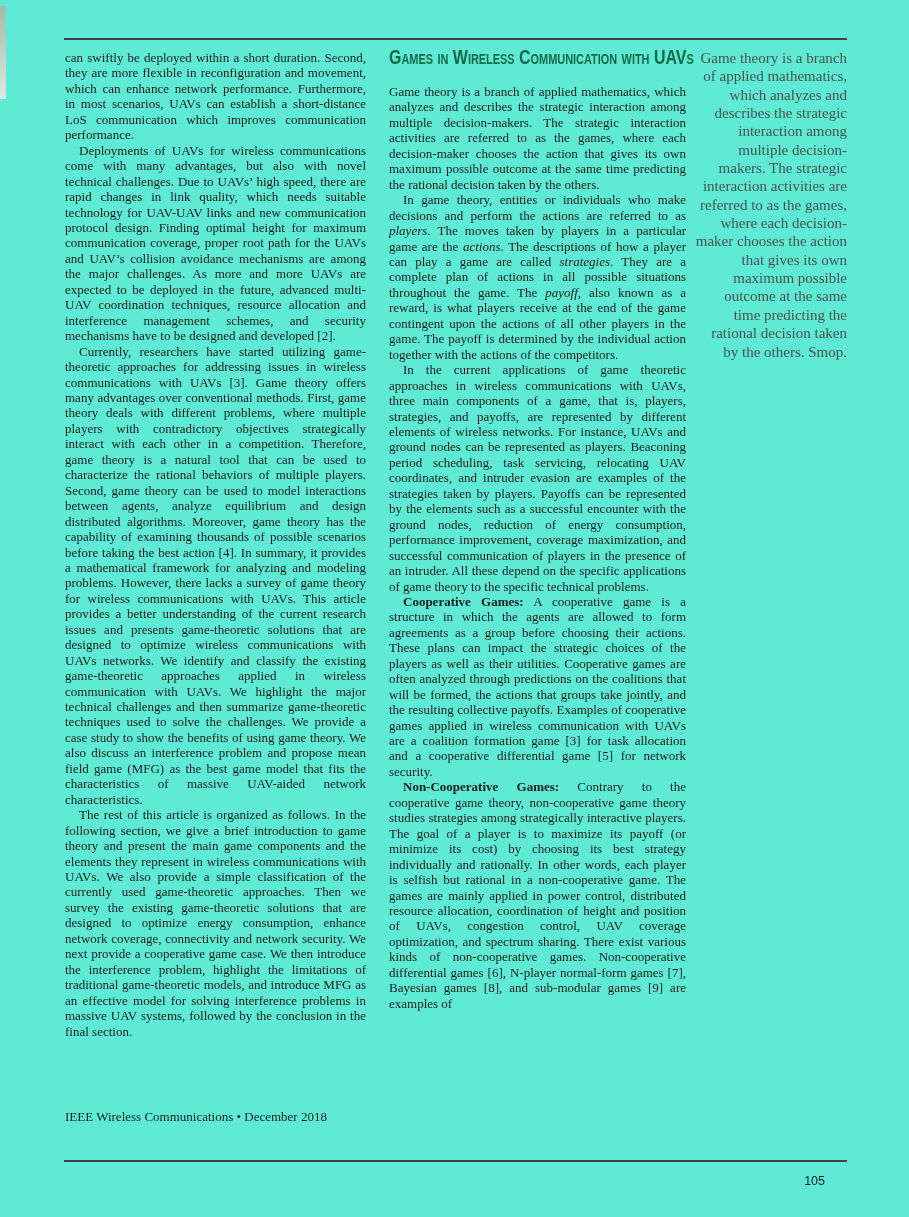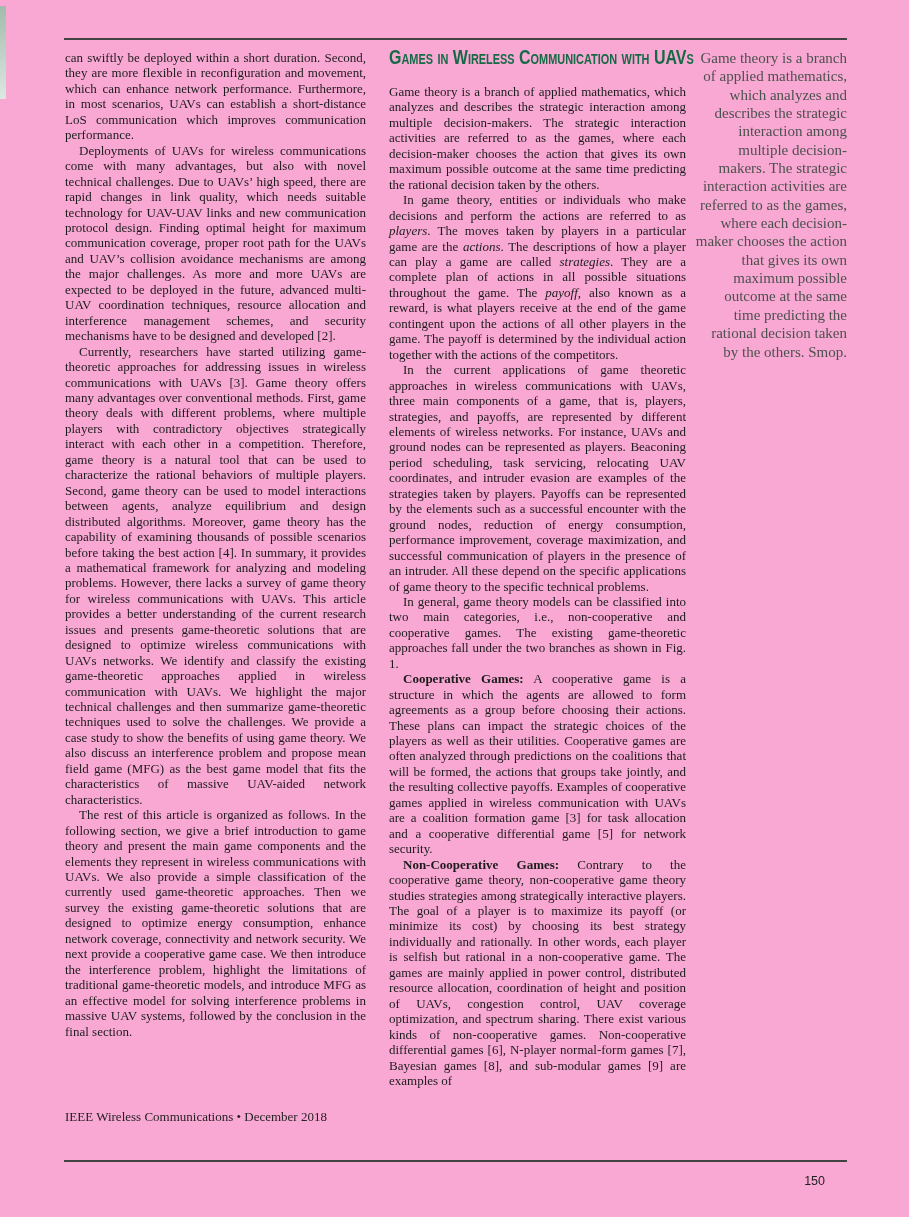--- a/index.html
+++ b/index.html
@@ -7,21 +7,21 @@
     --quote-gray:#4b514d;
     --accent-top:#a2bbac;
     --accent-bottom:#dce8e0;
     --rule-color:#434343;
     --text-color:#1c1c1c;
   }
   html,body{margin:0;padding:0;background:#e8e8e8;}
   .page{
     position:relative;
     width:909px;height:1217px;
-    background:#f9a8d4;
+    background:#5eead4;
     overflow:hidden;
     font-family:"Liberation Serif", serif;
     color:var(--text-color);
   }
   .accent-bar{
     position:absolute;left:0;top:6px;width:6px;height:93px;
     background:linear-gradient(to bottom, var(--accent-top), var(--accent-bottom));
   }
   .top-rule{
     position:absolute;left:64px;top:38px;width:783px;height:2px;
@@ -86,24 +86,23 @@
     <p>Currently, researchers have started utilizing game-theoretic approaches for addressing issues in wireless communications with UAVs [3]. Game theory offers many advantages over conventional methods. First, game theory deals with different problems, where multiple players with contradictory objectives strategically interact with each other in a competition. Therefore, game theory is a natural tool that can be used to characterize the rational behaviors of multiple players. Second, game theory can be used to model interactions between agents, analyze equilibrium and design distributed algorithms. Moreover, game theory has the capability of examining thousands of possible scenarios before taking the best action [4]. In summary, it provides a mathematical framework for analyzing and modeling problems. However, there lacks a survey of game theory for wireless communications with UAVs. This article provides a better understanding of the current research issues and presents game-theoretic solutions that are designed to optimize wireless communications with UAVs networks. We identify and classify the existing game-theoretic approaches applied in wireless communication with UAVs. We highlight the major technical challenges and then summarize game-theoretic techniques used to solve the challenges. We provide a case study to show the benefits of using game theory. We also discuss an interference problem and propose mean field game (MFG) as the best game model that fits the characteristics of massive UAV-aided network characteristics.</p>
     <p>The rest of this article is organized as follows. In the following section, we give a brief introduction to game theory and present the main game components and the elements they represent in wireless communications with UAVs. We also provide a simple classification of the currently used game-theoretic approaches. Then we survey the existing game-theoretic solutions that are designed to optimize energy consumption, enhance network coverage, connectivity and network security. We next provide a cooperative game case. We then introduce the interference problem, highlight the limitations of traditional game-theoretic models, and introduce MFG as an effective model for solving interference problems in massive UAV systems, followed by the conclusion in the final section.</p>
   </div>
 
   <h1 class="section-heading">Games in Wireless Communication with UAVs</h1>
 
   <div class="col col-mid">
     <p class="no-indent">Game theory is a branch of applied mathematics, which analyzes and describes the strategic interaction among multiple decision-makers. The strategic interaction activities are referred to as the games, where each decision-maker chooses the action that gives its own maximum possible outcome at the same time predicting the rational decision taken by the others.</p>
     <p>In game theory, entities or individuals who make decisions and perform the actions are referred to as <i>players</i>. The moves taken by players in a particular game are the <i>actions</i>. The descriptions of how a player can play a game are called <i>strategies</i>. They are a complete plan of actions in all possible situations throughout the game. The <i>payoff</i>, also known as a reward, is what players receive at the end of the game contingent upon the actions of all other players in the game. The payoff is determined by the individual action together with the actions of the competitors.</p>
     <p>In the current applications of game theoretic approaches in wireless communications with UAVs, three main components of a game, that is, players, strategies, and payoffs, are represented by different elements of wireless networks. For instance, UAVs and ground nodes can be represented as players. Beaconing period scheduling, task servicing, relocating UAV coordinates, and intruder evasion are examples of the strategies taken by players. Payoffs can be represented by the elements such as a successful encounter with the ground nodes, reduction of energy consumption, performance improvement, coverage maximization, and successful communication of players in the presence of an intruder. All these depend on the specific applications of game theory to the specific technical problems.</p>
-    <p>In general, game theory models can be classified into two main categories, i.e., non-cooperative and cooperative games. The existing game-theoretic approaches fall under the two branches as shown in Fig. 1.</p>
     <p><b>Cooperative Games:</b> A cooperative game is a structure in which the agents are allowed to form agreements as a group before choosing their actions. These plans can impact the strategic choices of the players as well as their utilities. Cooperative games are often analyzed through predictions on the coalitions that will be formed, the actions that groups take jointly, and the resulting collective payoffs. Examples of cooperative games applied in wireless communication with UAVs are a coalition formation game [3] for task allocation and a cooperative differential game [5] for network security.</p>
     <p><b>Non-Cooperative Games:</b> Contrary to the cooperative game theory, non-cooperative game theory studies strategies among strategically interactive players. The goal of a player is to maximize its payoff (or minimize its cost) by choosing its best strategy individually and rationally. In other words, each player is selfish but rational in a non-cooperative game. The games are mainly applied in power control, distributed resource allocation, coordination of height and position of UAVs, congestion control, UAV coverage optimization, and spectrum sharing. There exist various kinds of non-cooperative games. Non-cooperative differential games [6], N-player normal-form games [7], Bayesian games [8], and sub-modular games [9] are examples of</p>
   </div>
 
   <div class="pull-quote">Game theory is a branch of applied mathematics, which analyzes and describes the strategic interaction among multiple decision-makers. The strategic interaction activities are referred to as the games, where each decision-maker chooses the action that gives its own maximum possible outcome at the same time predicting the rational decision taken by the others. Smop.</div>
 
   <div class="footer-rule"></div>
   <div class="footer-journal">IEEE Wireless Communications • December 2018</div>
-  <div class="footer-page">150</div>
+  <div class="footer-page">105</div>
 
 </div>
 
 </body></html>

